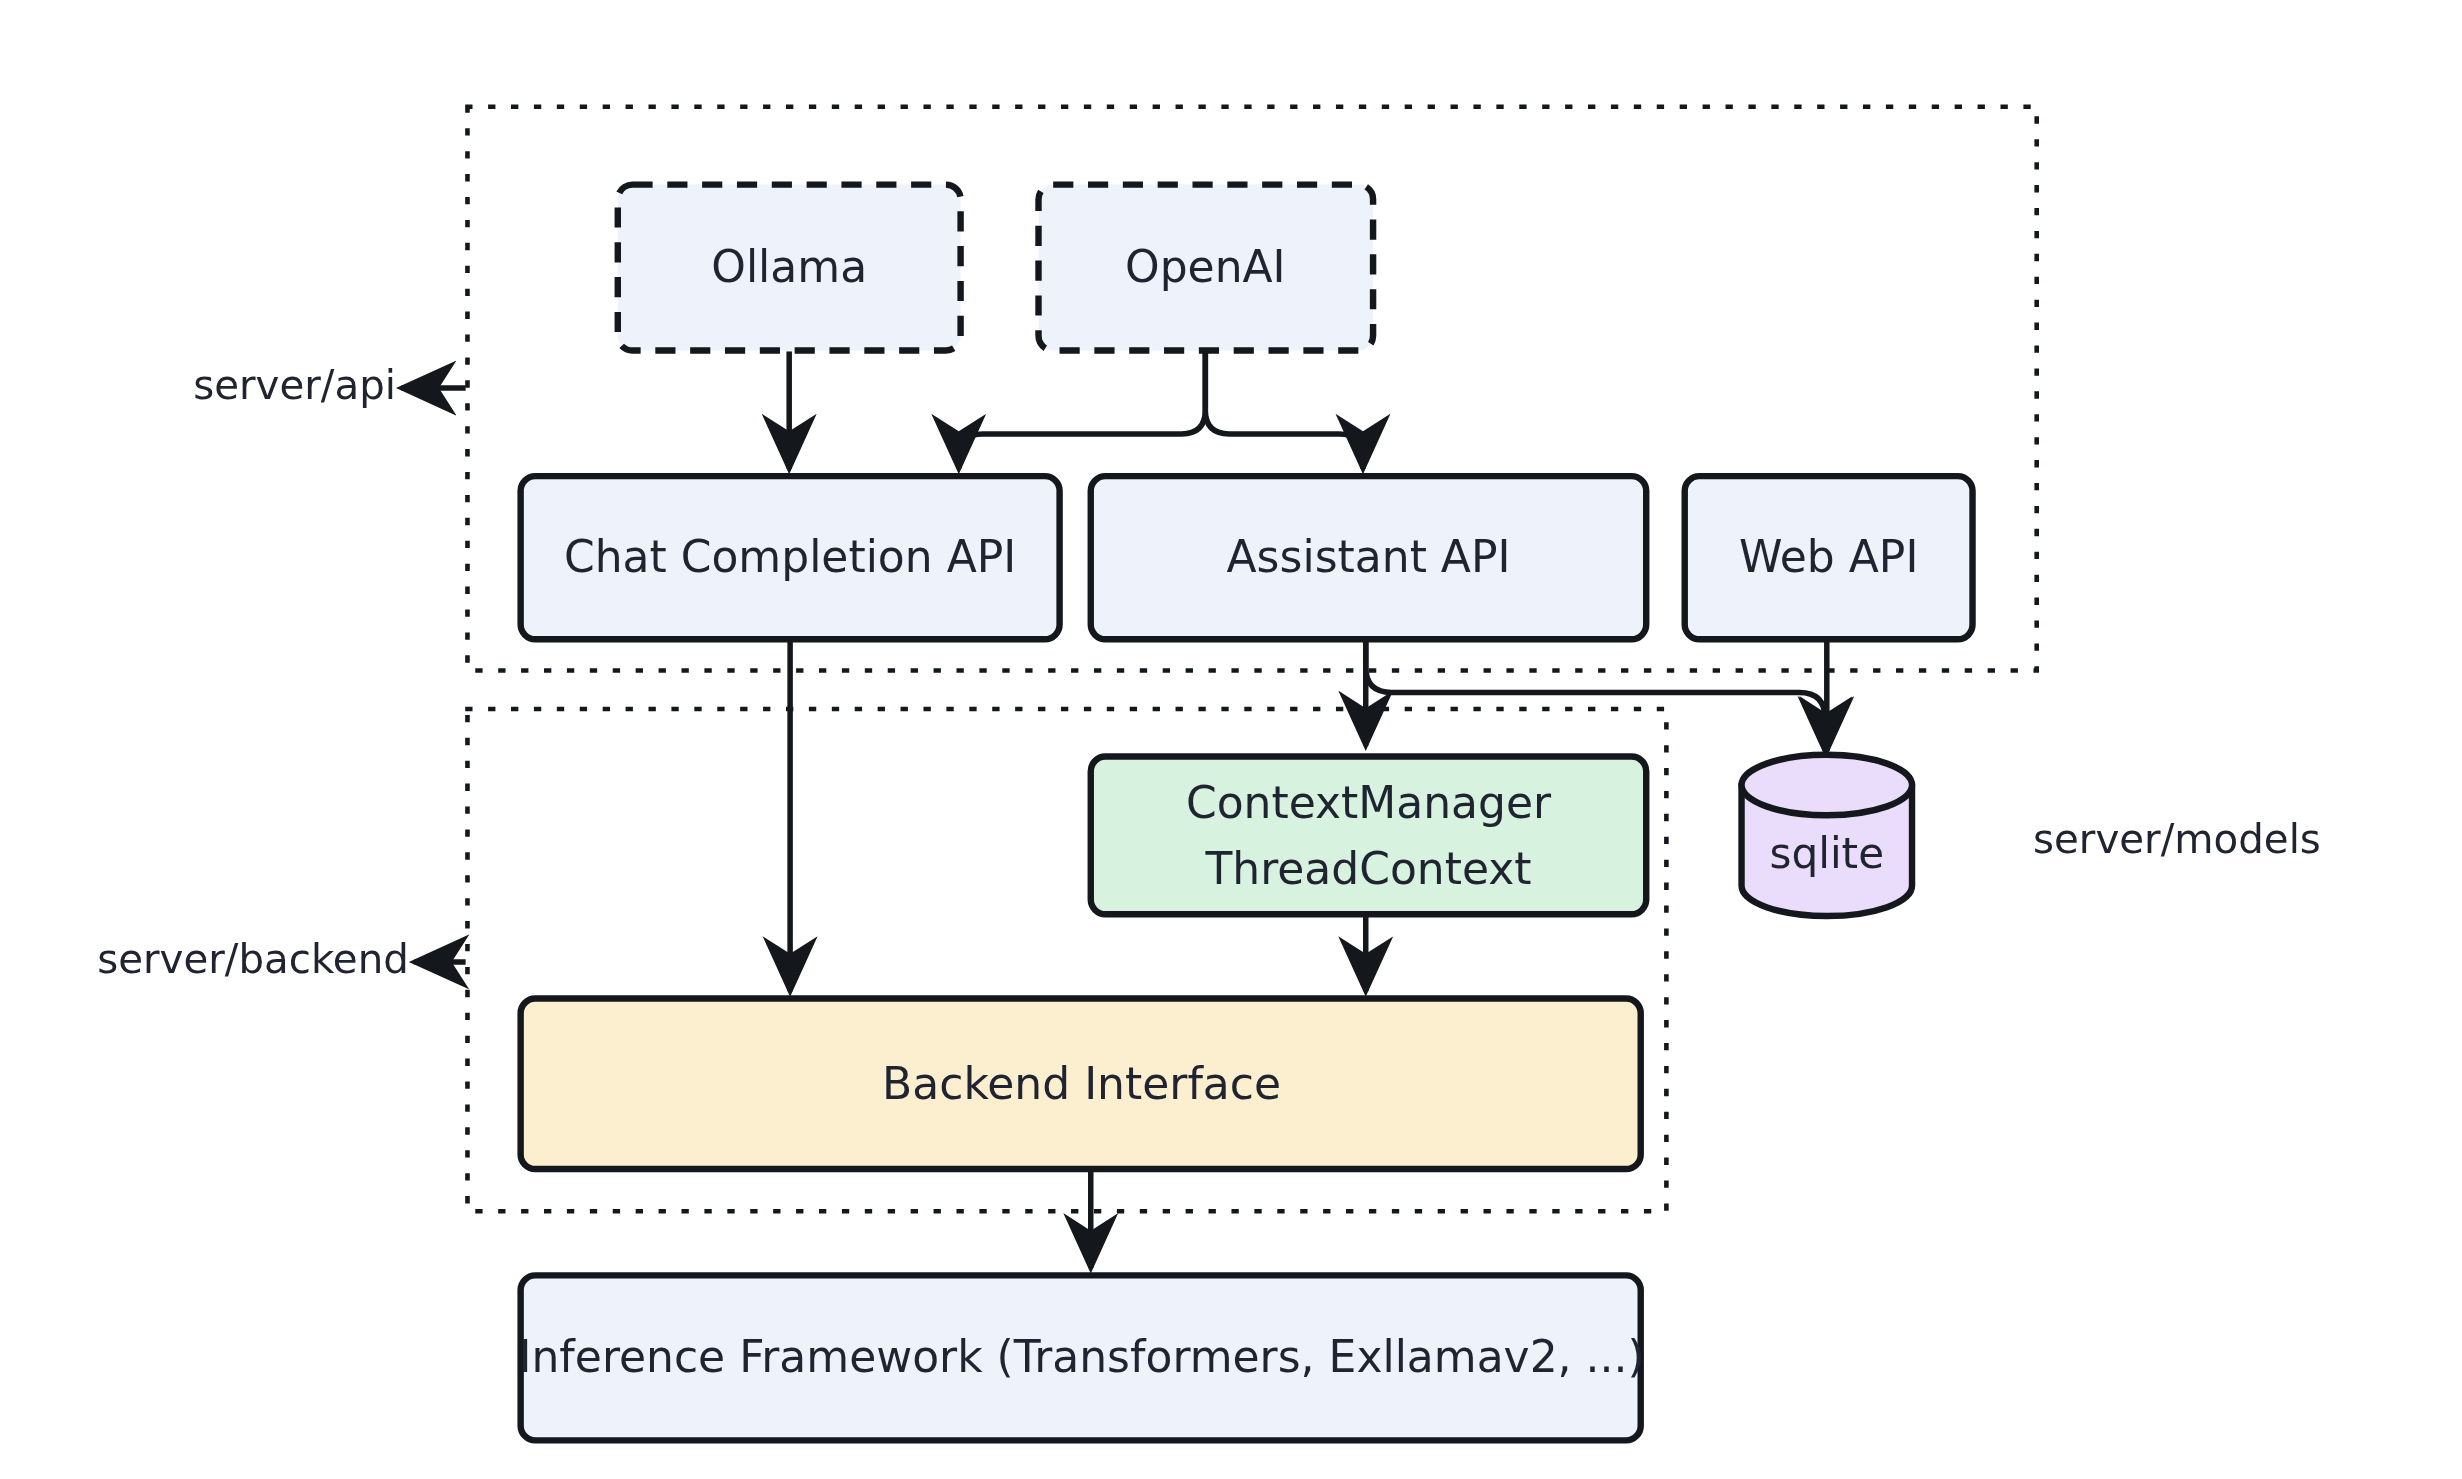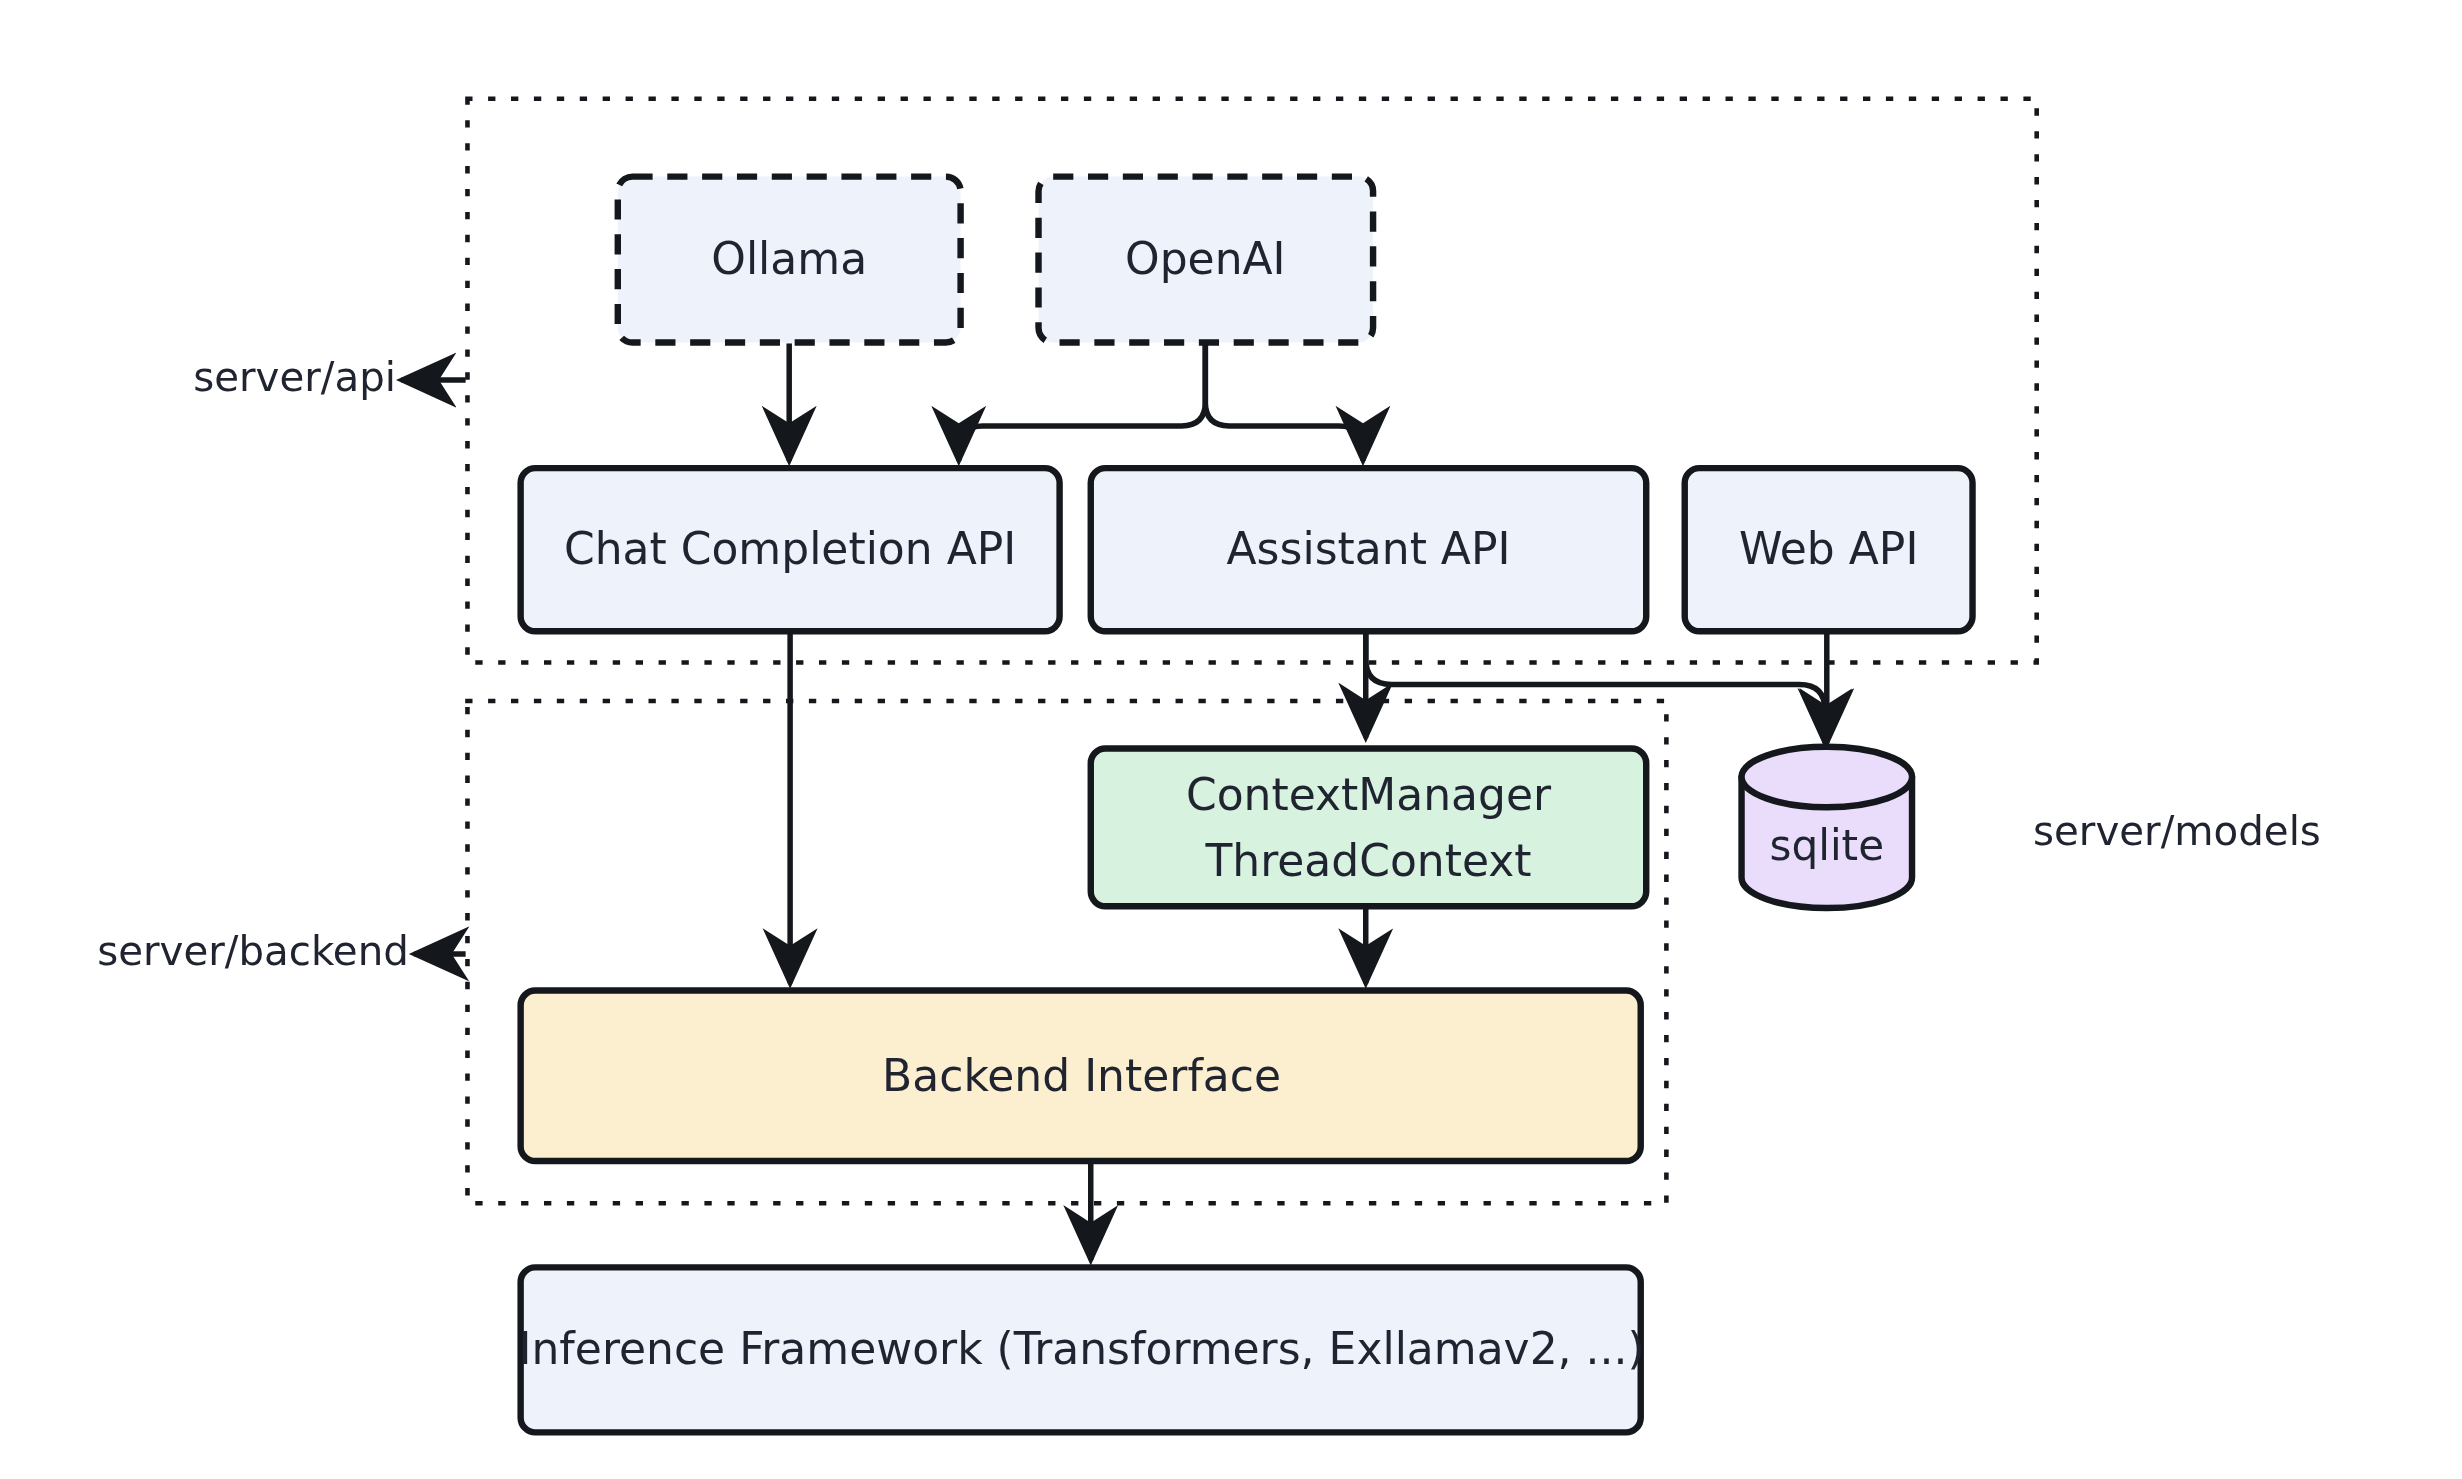--- a/index.html
+++ b/index.html
@@ -9,21 +9,21 @@
   }
   body {
     width: 2462px;
     height: 1480px;
     font-family: "DejaVu Sans", sans-serif;
     overflow: hidden;
     position: relative;
   }
   #diagram-root {
     position: absolute;
-    left: 0; top: 4px;
+    left: 0; top: 12px;
     width: 2462px;
     height: 1084px;
   }
   svg.layer {
     position: absolute;
     left: 0; top: 0;
     width: 2462px;
     height: 1480px;
     overflow: visible;
   }

